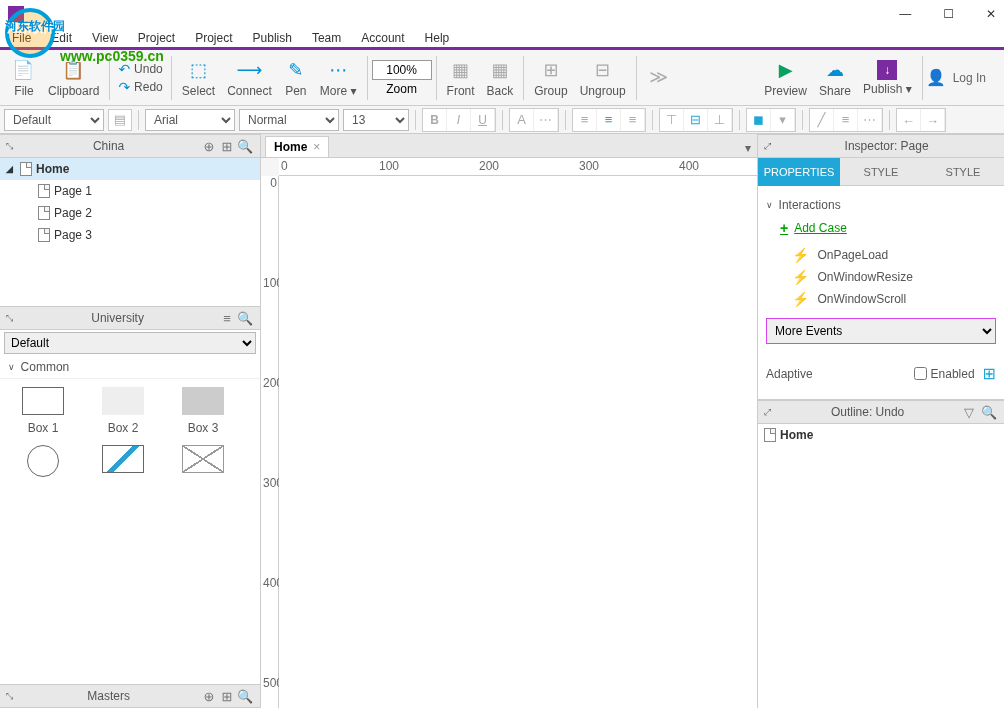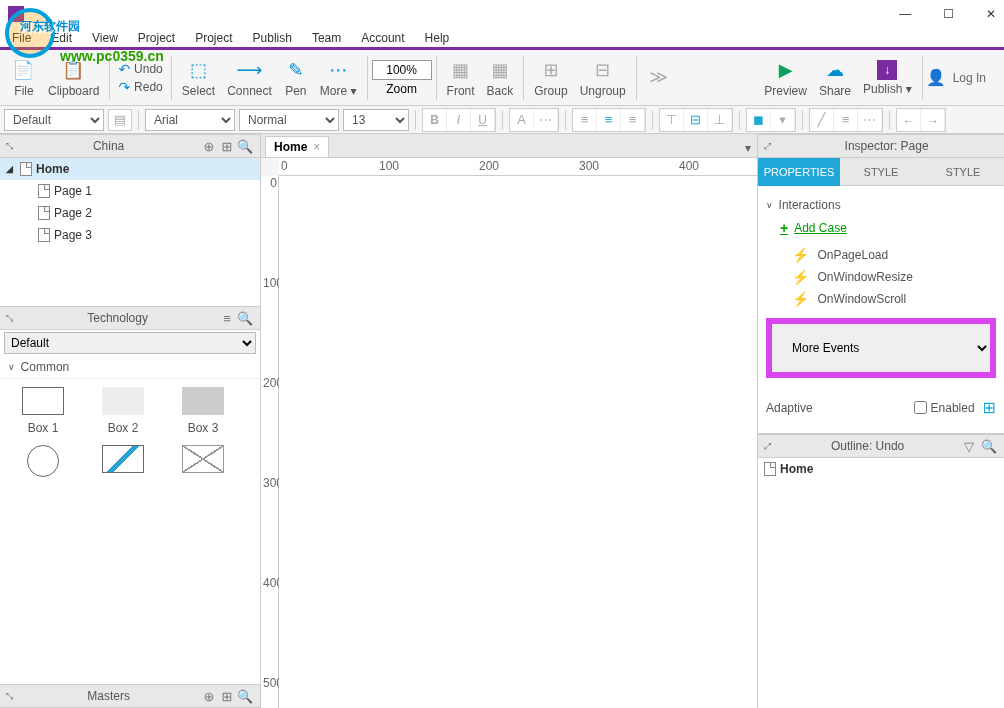--- a/index.html
+++ b/index.html
@@ -3,21 +3,21 @@
 <meta charset="utf-8">
 <style>
 *{box-sizing:border-box;margin:0;padding:0;font-family:"Segoe UI",Arial,sans-serif;font-size:12px;user-select:none}
 body{width:1004px;height:708px;background:#f5f5f5;overflow:hidden;position:relative}
 .titlebar{height:28px;background:#fff;display:flex;align-items:center;padding:0 8px;color:#555}
 .titlebar .appicon{width:16px;height:16px;background:#7b2ba0;margin-right:6px}
 .titlebar .wincontrols{margin-left:auto;display:flex;gap:32px;font-size:14px;color:#333}
 .titlebar .wincontrols span{cursor:pointer}
 .menubar{height:22px;background:#fff;display:flex;align-items:center;padding:0 4px;gap:4px;color:#333;border-bottom:3px solid #7b2ba0}
 .menubar span{padding:2px 8px;cursor:pointer}
-.watermark{position:absolute;top:5px;left:20px;font-size:28px;font-weight:bold;color:#ff8c00;pointer-events:none;z-index:10;text-shadow:2px 2px #fff}
+.watermark{position:absolute;top:5px;left:5px;font-size:28px;font-weight:bold;color:#ff8c00;pointer-events:none;z-index:10;text-shadow:2px 2px #fff}
 .watermark .cn{color:#008ed4}
 .wm-url{position:absolute;top:48px;left:60px;color:#2aa000;font-size:14px;font-weight:bold;z-index:10}
 .wm-logo{position:absolute;top:8px;left:5px;width:50px;height:50px;border:4px solid #00a0dd;border-radius:50%;z-index:9;background:rgba(255,160,0,.3)}
 .toolbar{height:56px;background:#f5f5f5;display:flex;align-items:center;padding:0 6px;border-bottom:1px solid #ccc}
 .tb-group{display:flex;flex-direction:column;align-items:center;padding:2px 6px;cursor:pointer;color:#555;font-size:11px}
 .tb-group .ic{width:24px;height:24px;margin-bottom:2px;display:flex;align-items:center;justify-content:center;color:#008ed4;font-size:18px}
 .tb-sep{width:1px;height:44px;background:#ccc;margin:0 4px}
 .tb-small{display:flex;flex-direction:column;gap:2px;font-size:11px;color:#555;padding:0 4px}
 .tb-small div{display:flex;align-items:center;gap:4px;cursor:pointer}
 .tb-small .ar{color:#008ed4;font-size:14px}
@@ -75,21 +75,21 @@
 .insp-tab{flex:1;display:flex;align-items:center;justify-content:center;background:#e8e8e8;border-bottom:1px solid #ccc;color:#666;font-size:11px;cursor:pointer}
 .insp-tab.active{background:#1fa7d8;color:#fff;border-bottom:1px solid #1fa7d8}
 .insp-body{padding:8px;background:#fff;flex:0 0 auto}
 .sect{padding:4px 0;color:#555}
 .sect .sh{display:flex;align-items:center;gap:6px;font-size:12px;margin-bottom:6px}
 .addcase{color:#009a00;text-decoration:underline;display:flex;align-items:center;gap:6px;padding:2px 0 8px 14px;cursor:pointer}
 .addcase .plus{color:#0a0;font-weight:bold;font-size:14px}
 .evt{padding:3px 0 3px 26px;display:flex;align-items:center;gap:8px;color:#555}
 .evt .bolt{color:#0aa060;font-size:14px}
 .more-ev{margin:8px 0}
-.more-ev select{width:100%;padding:16px;border:6px solid #d946ef}
+.more-ev select{width:100%;padding:4px;border:1px solid #d946ef}
 .adap{display:flex;align-items:center;padding:8px 0;color:#555}
 .adap label{display:flex;align-items:center;gap:4px;margin-left:auto;margin-right:8px}
 .adap .cfg{color:#1fa7d8;font-size:16px;cursor:pointer}
 .outline{flex:1;background:#fff;display:flex;flex-direction:column;border-top:1px solid #ccc}
 .outline .tree{flex:1}
 .right .panel-hdr .extra{display:flex;gap:2px}
 </style>
 </head>
 <body>
 
@@ -282,21 +282,21 @@
           <span>Page 2</span>
         </div>
       <div class="tree-item child">
           <span class="pg"></span>
           <span>Page 3</span>
         </div>
     </div>
 
     <div class="panel-hdr">
       <span class="tgl">⤡</span>
-      <span class="title">Technology</span>
+      <span class="title">University</span>
       <span class="hbtn">≡</span>
       <span class="hbtn">🔍</span>
     </div>
     <div class="libs">
       <div class="lib-sel"><select><option>Default</option></select></div>
       <div class="lib-cat">
           <span style="font-size:9px">∨</span>
           <span>Common</span>
         </div>
       <div class="lib-body">

